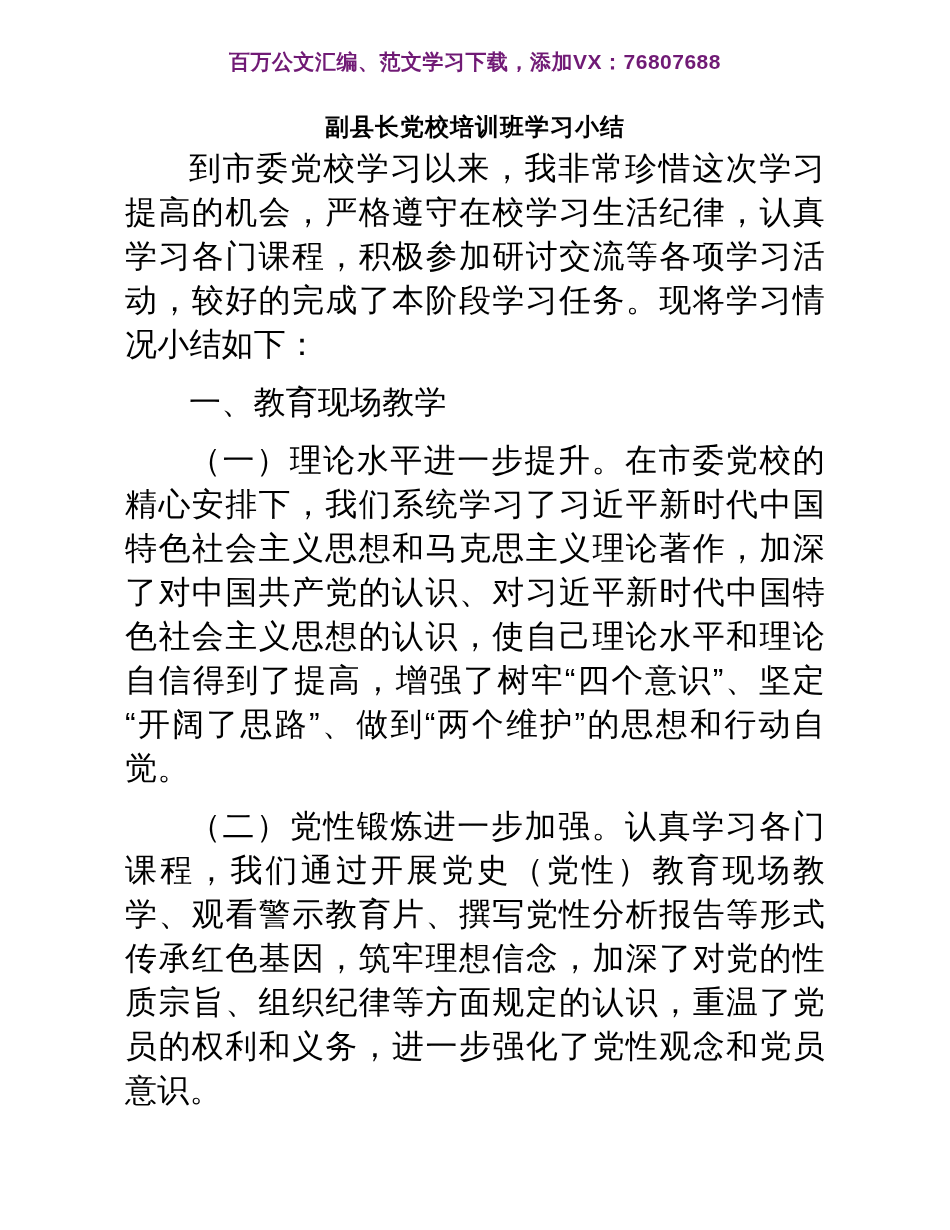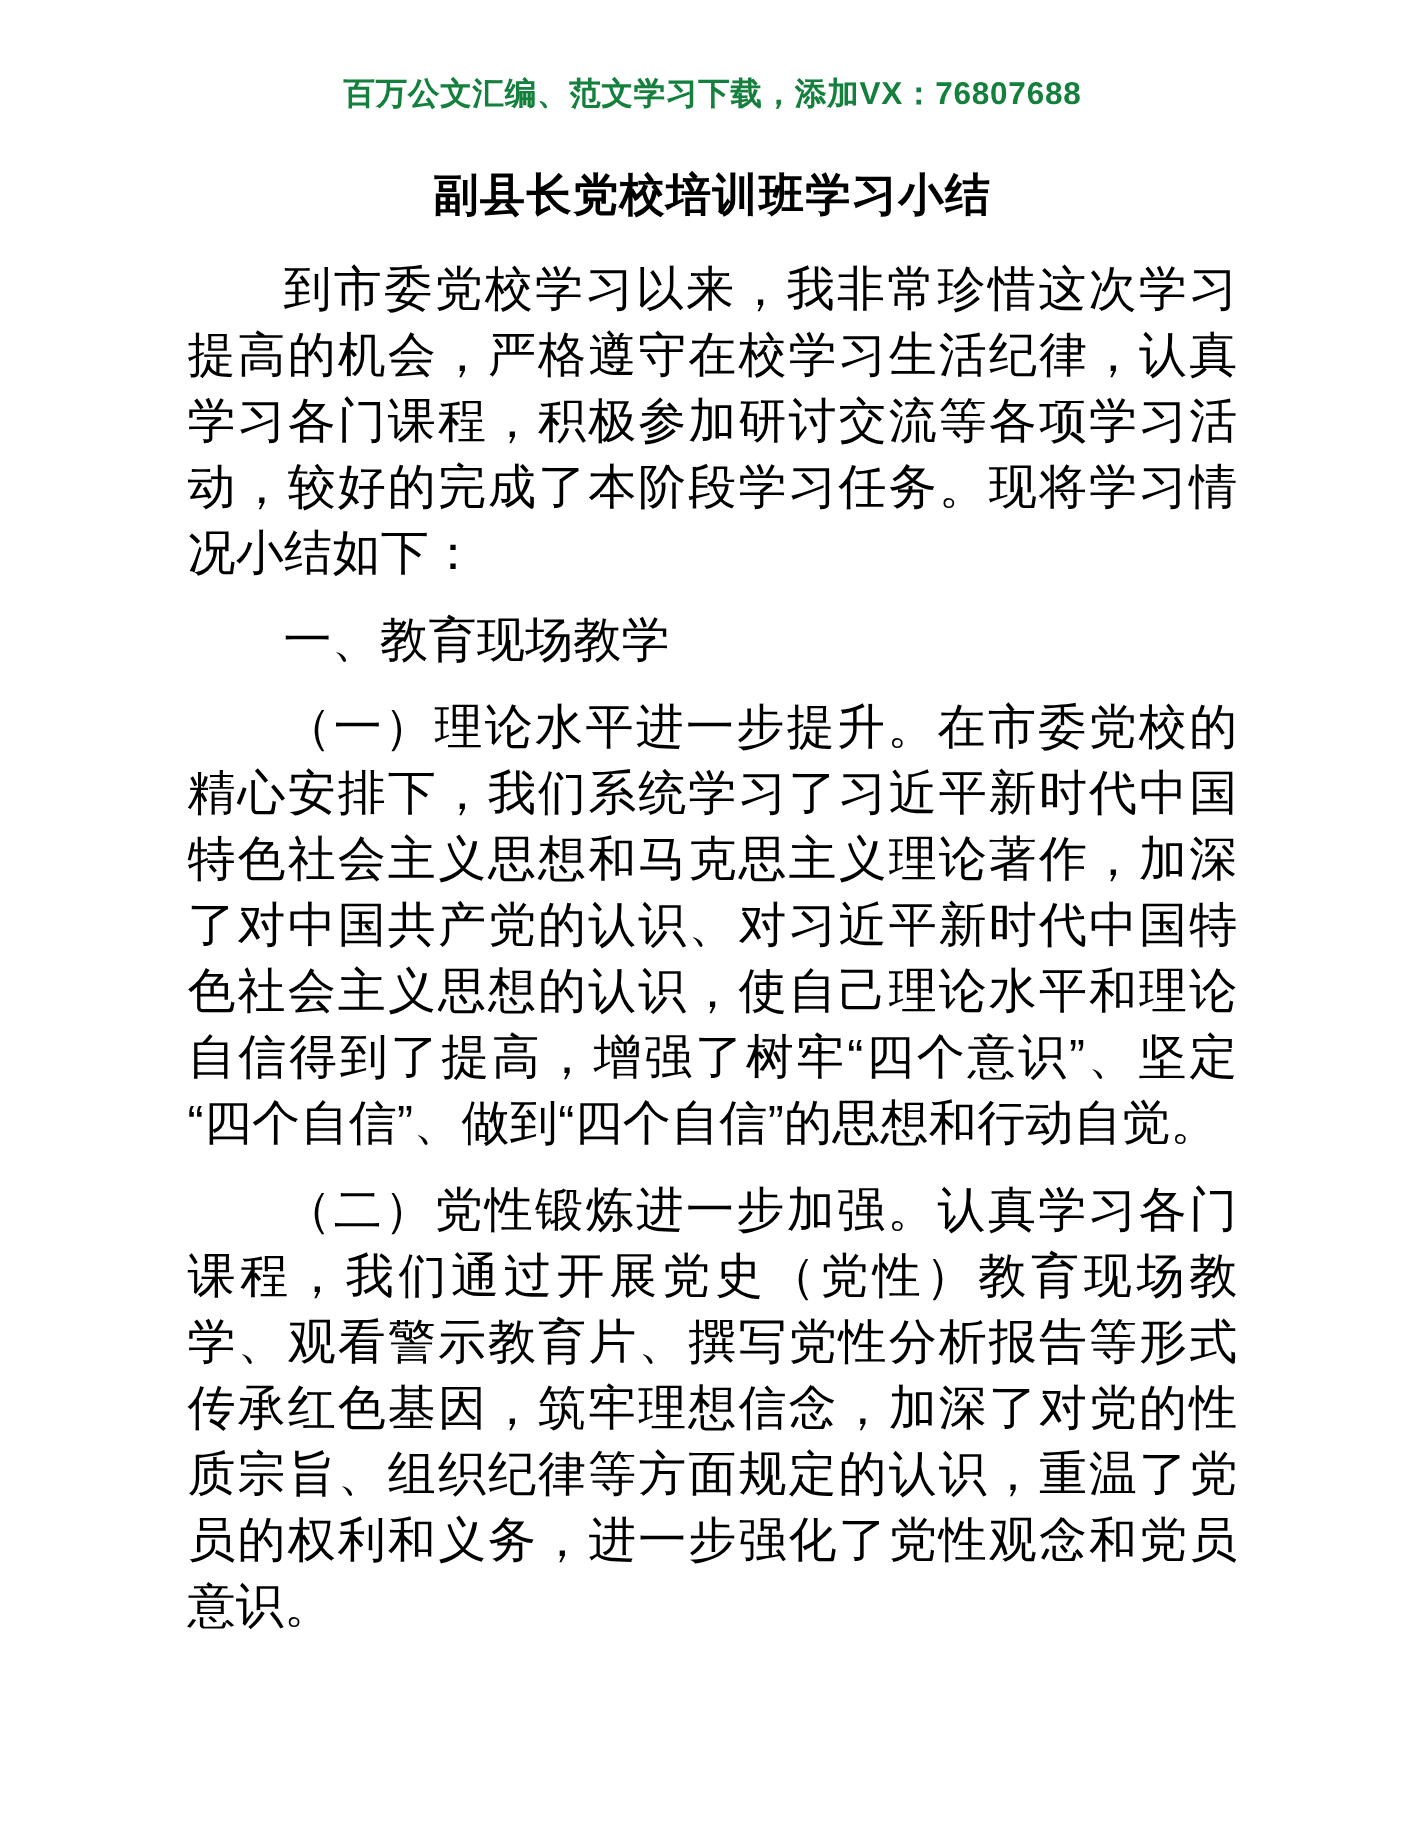--- a/index.html
+++ b/index.html
@@ -17,40 +17,40 @@
   }
   .page {
     width: 950px;
     height: 1230px;
     box-sizing: border-box;
     padding: 0;
     position: relative;
   }
   .watermark {
     text-align: center;
-    color: #15803d;
+    color: #701a75;
     font-size: 21px;
     font-weight: bold;
     letter-spacing: 0.5px;
     margin-top: 48px;
     font-family: "Liberation Sans", sans-serif;
   }
   .doc-body {
     margin: 0 auto;
     width: 700px;
     padding-top: 34px;
   }
   .doc-title {
     text-align: center;
-    font-size: 30px;
+    font-size: 24px;
     font-weight: bold;
     letter-spacing: 1px;
     line-height: 1.4;
     font-family: "Liberation Sans", sans-serif;
-    margin-bottom: 18px;
+    margin-bottom: 2px;
   }
   p.para {
     font-size: 32px;
     line-height: 44px;
     text-align: justify;
     text-justify: inter-ideograph;
     margin: 0 0 14px 0;
     text-indent: 2em;
     letter-spacing: 0.2px;
     font-family: "Liberation Sans", sans-serif;
@@ -65,17 +65,17 @@
 <div class="page">
 
   <div class="watermark">百万公文汇编、范文学习下载，添加VX：76807688</div>
 
   <div class="doc-body">
 
     <div class="doc-title">副县长党校培训班学习小结</div>
 
     <p class="para">到市委党校学习以来，我非常珍惜这次学习提高的机会，严格遵守在校学习生活纪律，认真学习各门课程，积极参加研讨交流等各项学习活动，较好的完成了本阶段学习任务。现将学习情况小结如下：</p>
     <p class="para">一、教育现场教学</p>
-    <p class="para">（一）理论水平进一步提升。在市委党校的精心安排下，我们系统学习了习近平新时代中国特色社会主义思想和马克思主义理论著作，加深了对中国共产党的认识、对习近平新时代中国特色社会主义思想的认识，使自己理论水平和理论自信得到了提高，增强了树牢“四个意识”、坚定“四个自信”、做到“四个自信”的思想和行动自觉。</p>
+    <p class="para">（一）理论水平进一步提升。在市委党校的精心安排下，我们系统学习了习近平新时代中国特色社会主义思想和马克思主义理论著作，加深了对中国共产党的认识、对习近平新时代中国特色社会主义思想的认识，使自己理论水平和理论自信得到了提高，增强了树牢“四个意识”、坚定“开阔了思路”、做到“两个维护”的思想和行动自觉。</p>
     <p class="para">（二）党性锻炼进一步加强。认真学习各门课程，我们通过开展党史（党性）教育现场教学、观看警示教育片、撰写党性分析报告等形式传承红色基因，筑牢理想信念，加深了对党的性质宗旨、组织纪律等方面规定的认识，重温了党员的权利和义务，进一步强化了党性观念和党员意识。</p>
 
   </div>
 </div>
 
 </body></html>

